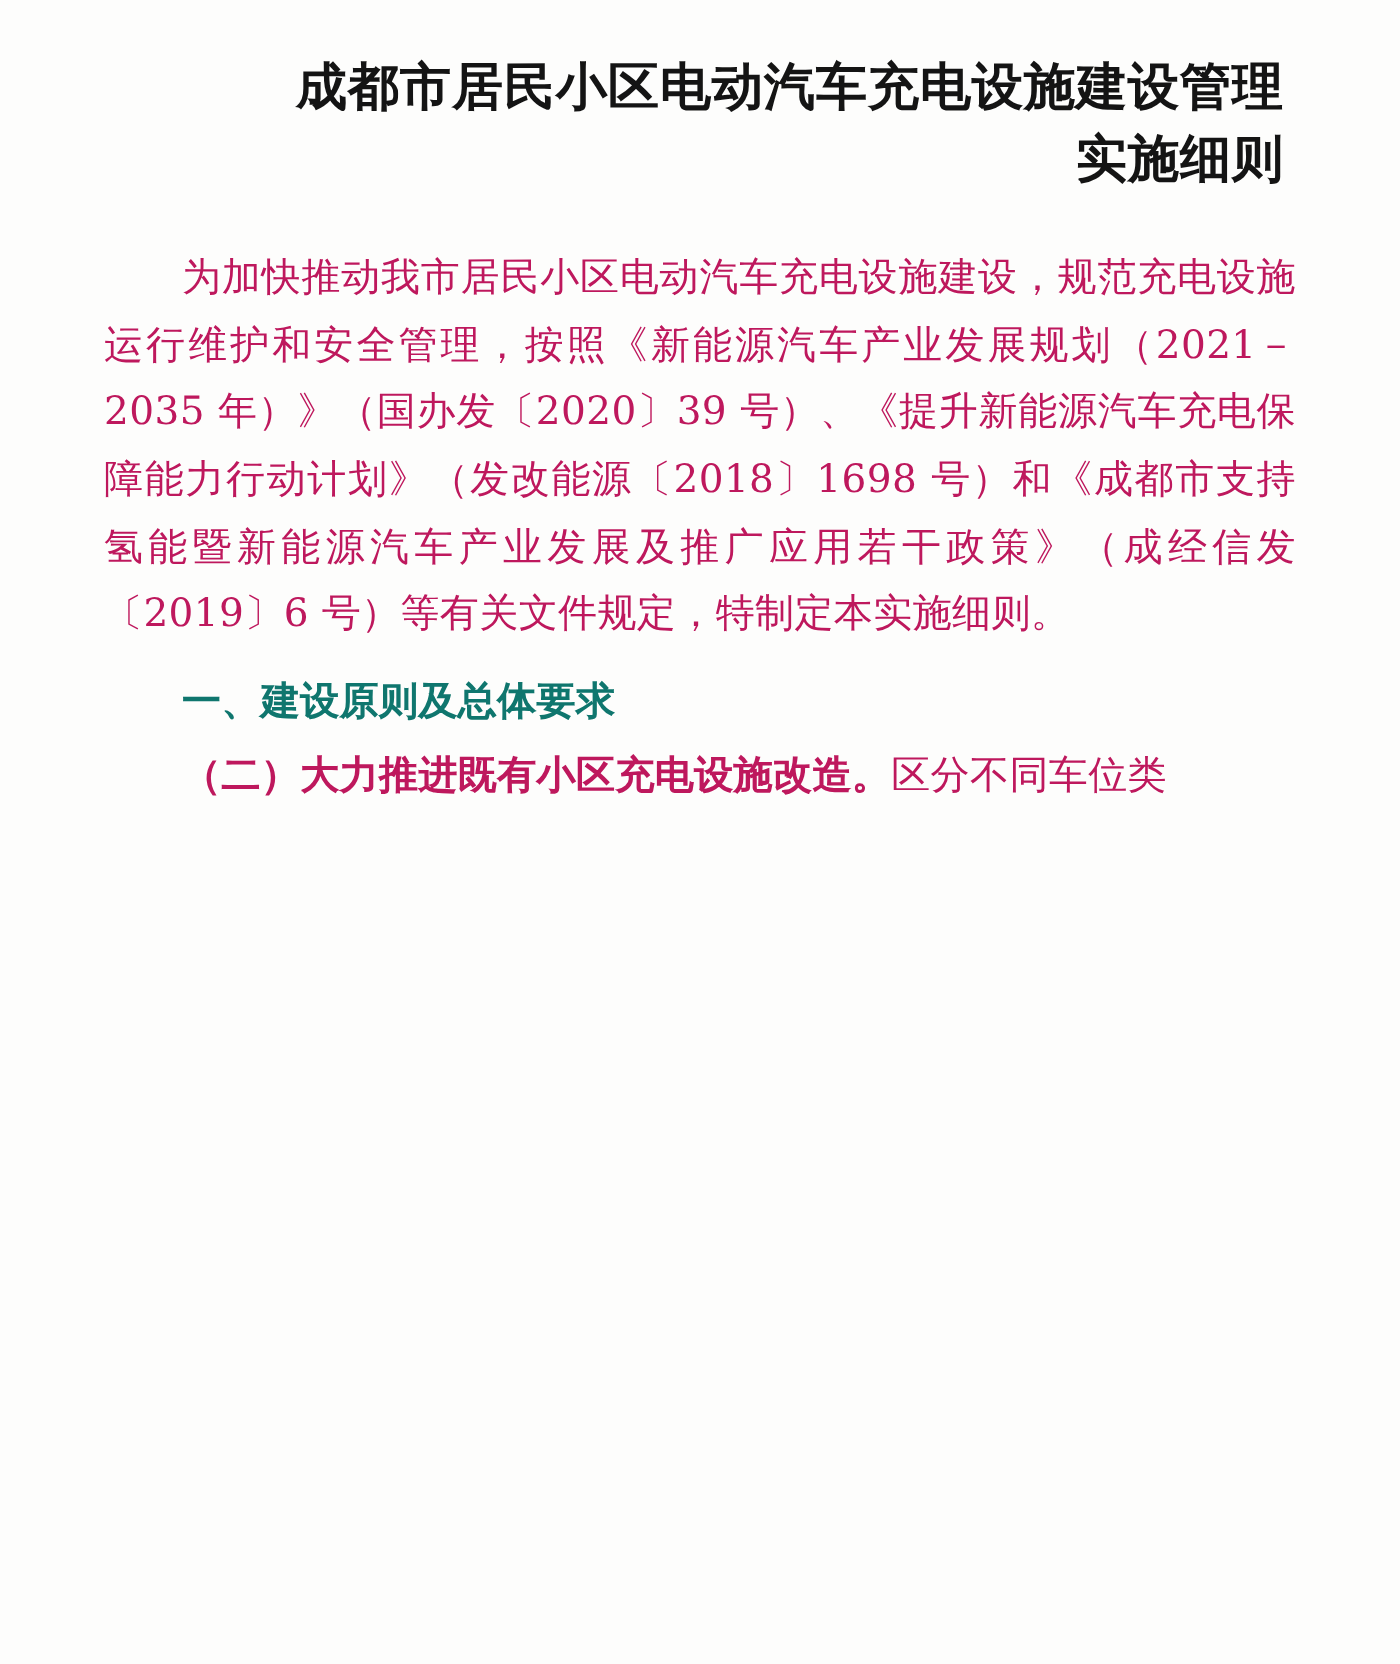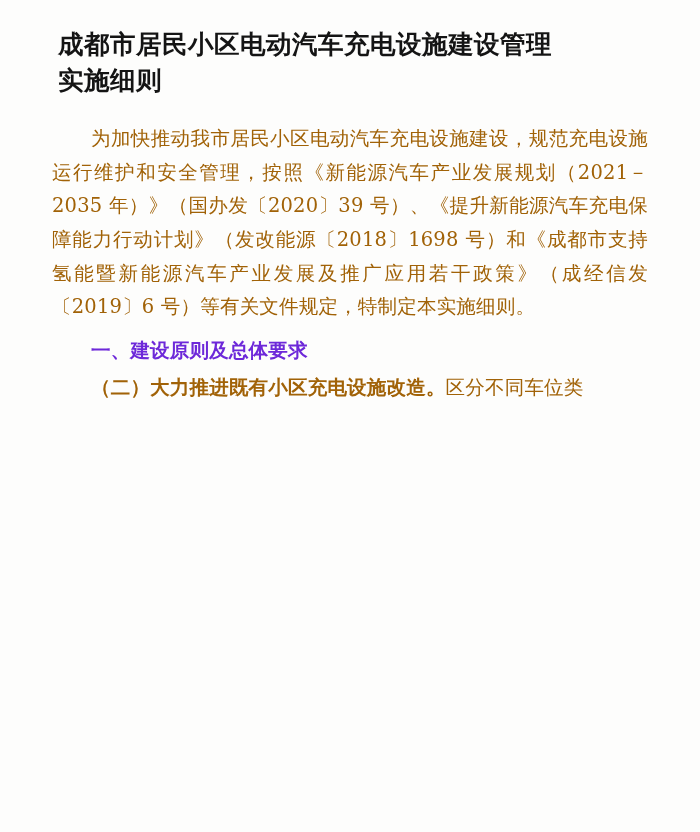--- a/index.html
+++ b/index.html
@@ -16,21 +16,21 @@
   }
   .page {
     position: relative;
     width: 700px;
     height: 832px;
     background: #fdfdfc;
     box-sizing: border-box;
     padding: 26px 52px 0 52px;
   }
   .doc-title {
-    text-align: left;
+    text-align: right;
     font-size: 25.5px;
     font-weight: bold;
     line-height: 1.42;
     letter-spacing: 0.5px;
     color: #141414;
     margin: 0 0 24px 0;
     padding: 0 6px;
   }
   .doc-title .line2 {
     display: block;
@@ -38,31 +38,31 @@
   .body-block {
     margin-top: 18px;
   }
   p.para {
     font-size: 19.5px;
     line-height: 1.72;
     letter-spacing: 0.2px;
     margin: 0 0 4px 0;
     text-align: justify;
     text-justify: inter-ideograph;
-    color: #a16207;
+    color: #be185d;
     text-indent: 2em;
   }
   p.heading {
     font-size: 19.5px;
     line-height: 1.72;
     letter-spacing: 0.2px;
     margin: 10px 0 4px 0;
     font-weight: bold;
     text-indent: 2em;
-    color: #6d28d9;
+    color: #0f766e;
   }
   p.sub {
     text-indent: 2em;
   }
   p.sub .lead {
     font-weight: bold;
   }
   .clip-bottom {
     position: absolute;
     left: 0;

